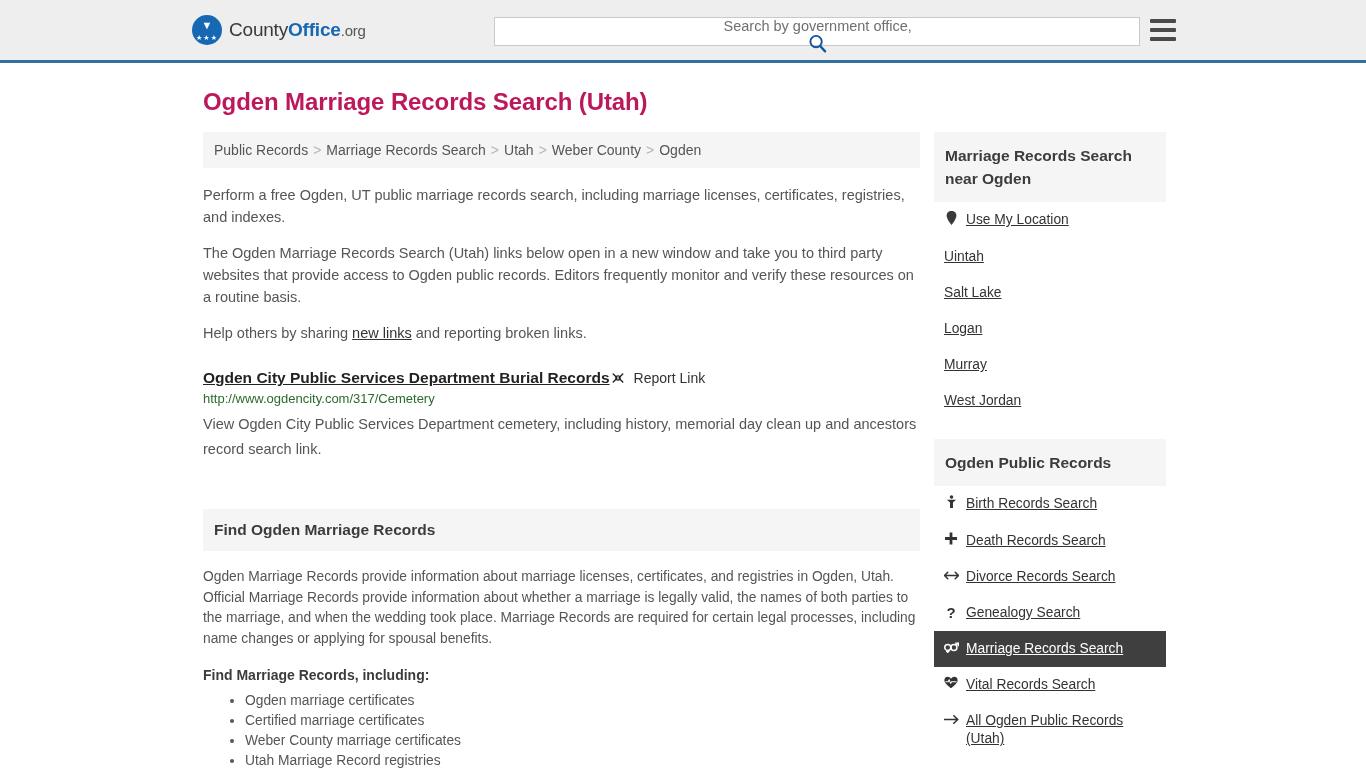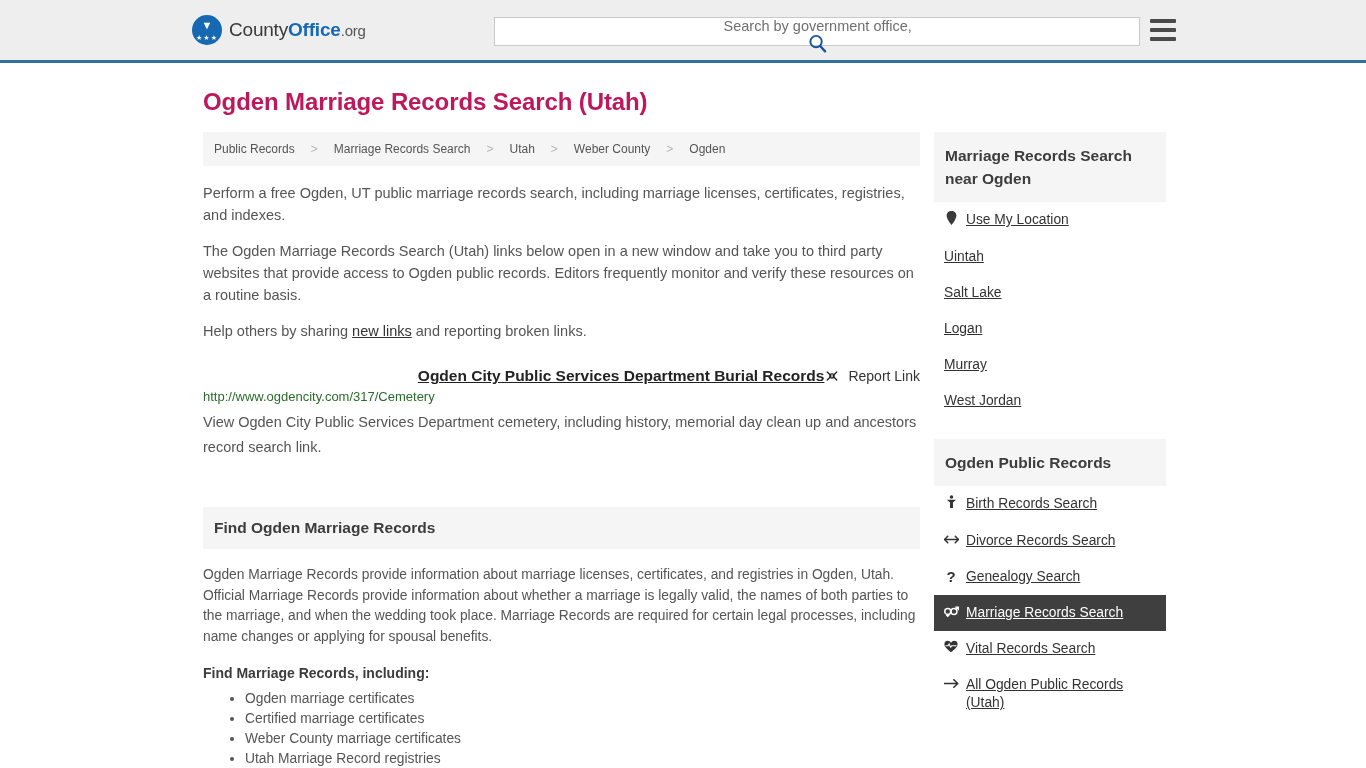--- a/index.html
+++ b/index.html
@@ -131,26 +131,26 @@
     margin-top: 16px;
     gap: 14px;
   }
   .col-main { width: 717px; }
   .col-side { width: 232px; }
 
   
   .breadcrumb {
     background: #f5f5f5;
     padding: 10px 11px;
-    font-size: 12px;
+    font-size: 14px;
     color: #555555;
     display: flex;
     flex-wrap: wrap;
     align-items: center;
-    gap: 16px;
+    gap: 5px;
   }
   .breadcrumb a {
     color: #555555;
     text-decoration: none;
   }
   .breadcrumb .sep { color: #b4b4b4; }
 
   
   .intro p {
     margin: 14px 0 0 0;
@@ -163,21 +163,21 @@
     color: #333333;
     text-decoration: underline;
     font-weight: normal;
   }
 
   
   .result { margin-top: 25px; }
   .result-head {
     display: flex;
     align-items: flex-start;
-    justify-content: flex-end;
+    justify-content: flex-start;
   }
   .result-title {
     font-size: 15.5px;
     font-weight: bold;
     color: #222222;
     text-decoration: underline;
     cursor: pointer;
   }
   .report-link {
     display: flex;
@@ -415,20 +415,30 @@
               <span class="ico">
                 <svg width="11" height="14" viewBox="0 0 12 15">
                   <circle cx="6" cy="2" r="1.9" fill="#333"></circle>
                   <path d="M1 5 L11 5 L7.6 8 L7.6 14 L4.4 14 L4.4 8 Z" fill="#333"></path>
                 </svg>
               </span>
               <span class="label">Birth Records Search</span>
             </a>
           </li>
 
+          <li>
+            <a class="side-row" href="#">
+              <span class="ico">
+                <svg width="12" height="13" viewBox="0 0 13 13">
+                  <path d="M5 0 H8 V5 H13 V8 H8 V13 H5 V8 H0 V5 H5 Z" fill="#333"></path>
+                </svg>
+              </span>
+              <span class="label">Death Records Search</span>
+            </a>
+          </li>
 
           <li>
             <a class="side-row" href="#">
               <span class="ico">
                 <svg width="15" height="11" viewBox="0 0 16 11">
                   <path d="M0.5 5.5 L4 2 M0.5 5.5 L4 9 M0.5 5.5 H15.5 M15.5 5.5 L12 2 M15.5 5.5 L12 9" stroke="#333" stroke-width="1.6" fill="none" stroke-linecap="round" stroke-linejoin="round"></path>
                 </svg>
               </span>
               <span class="label">Divorce Records Search</span>
             </a>

